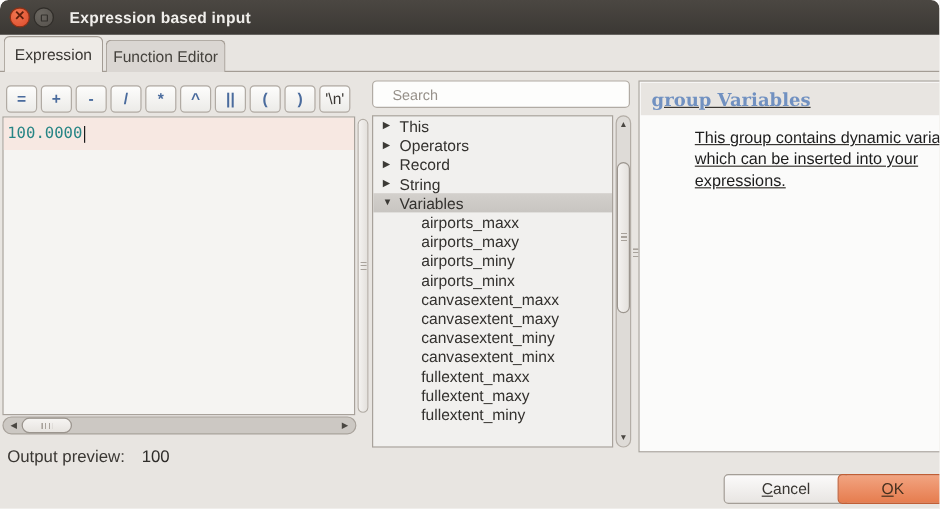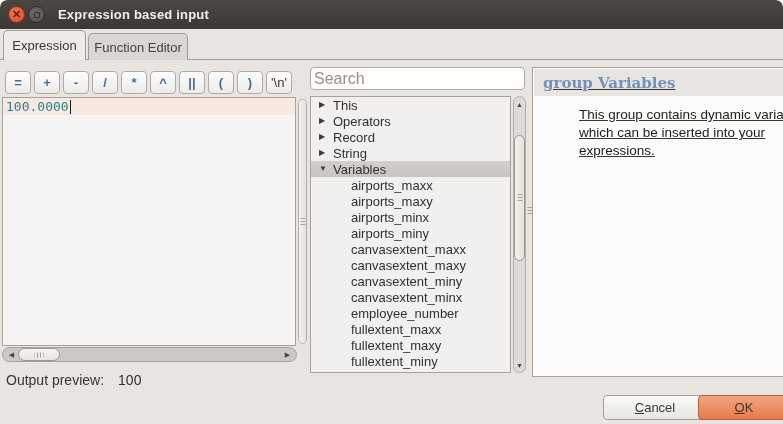--- a/index.html
+++ b/index.html
@@ -34,21 +34,21 @@
   
   .ops { position:absolute; left:5px; top:71px; height:23px; display:flex; gap:3px; }
   .opbtn { min-width:26px; height:23px; padding:0 4px; border:1px solid #b1aba4; border-radius:4px;
            background:linear-gradient(#fdfdfc,#ecebe8); color:#4a6b9d; font-weight:bold;
            font-size:13px; display:flex; align-items:center; justify-content:center; }
   .opbtn:last-child { color:#3a3733; font-weight:normal; }
 
   
   .editor { position:absolute; left:2px; top:97px; width:294px; height:249px;
             background:#f5f4f2; border:1px solid #a8a29b; overflow:hidden; }
-  .cur-line { height:17px; background:#f7e8e2; display:flex; align-items:center; }
+  .cur-line { height:27px; background:#f7e8e2; display:flex; align-items:center; }
   .code { font-family:"DejaVu Sans Mono", monospace; font-size:13px; color:#278585; padding-left:3px; }
   .caret { display:inline-block; width:1px; height:14px; background:#1a1a1a; margin-left:1px; }
 
   
   .ed-vscroll { position:absolute; left:298px; top:99px; width:9px; height:245px;
                 background:#dedbd7; border:1px solid #b3ada6; border-radius:5px; }
   .ed-vscroll .thumb { position:absolute; left:0; top:0; width:7px; height:243px;
                        background:linear-gradient(90deg,#f4f2f0,#e4e1dd); border-radius:5px; }
   .grip-h { position:absolute; left:50%; top:50%; transform:translate(-50%,-50%);
             width:5px; height:8px;
@@ -67,21 +67,21 @@
   .grip-v { position:absolute; left:50%; top:50%; transform:translate(-50%,-50%);
             width:9px; height:5px;
             background:repeating-linear-gradient(90deg,#a8a29b 0 1px, transparent 1px 3px); }
 
   .output-row { position:absolute; left:6px; top:372px; display:flex; gap:14px; font-size:14px; }
   .output-row .val { color:#2f2d2a; }
 
   
   .search { position:absolute; left:310px; top:67px; width:215px; height:23px;
             border:1px solid #b1aba4; border-radius:4px; background:#fdfdfc;
-            font-family:"Liberation Sans", sans-serif; font-size:16px; padding:0 3px; color:#3a3733; }
+            font-family:"Liberation Sans", sans-serif; font-size:12px; padding:0 16px; color:#3a3733; }
   .search::placeholder { color:#97918a; }
 
   .tree { position:absolute; left:310px; top:96px; width:201px; height:277px;
           background:#f1f0ee; border:1px solid #a8a29b; overflow:hidden; }
   .trow { height:16px; display:flex; align-items:center; color:#33312e; }
   .trow.selected { background:linear-gradient(#d3d0cc,#c8c5c1); }
   .tri { width:10px; font-size:8px; color:#3c3a36; margin-left:8px; line-height:1; }
   .trow .lbl { margin-left:4px; }
   .trow.child .lbl { margin-left:40px; }
 
@@ -198,39 +198,36 @@
         <span class="tri">▼</span>
         <span class="lbl">Variables</span>
       </div>
       <div class="trow child">
         <span class="lbl">airports_maxx</span>
       </div>
       <div class="trow child">
         <span class="lbl">airports_maxy</span>
       </div>
       <div class="trow child">
+        <span class="lbl">airports_miny</span>
+      </div>
+      <div class="trow child">
         <span class="lbl">airports_minx</span>
       </div>
       <div class="trow child">
-        <span class="lbl">airports_miny</span>
-      </div>
-      <div class="trow child">
         <span class="lbl">canvasextent_maxx</span>
       </div>
       <div class="trow child">
         <span class="lbl">canvasextent_maxy</span>
       </div>
       <div class="trow child">
         <span class="lbl">canvasextent_miny</span>
       </div>
       <div class="trow child">
         <span class="lbl">canvasextent_minx</span>
-      </div>
-      <div class="trow child">
-        <span class="lbl">employee_number</span>
       </div>
       <div class="trow child">
         <span class="lbl">fullextent_maxx</span>
       </div>
       <div class="trow child">
         <span class="lbl">fullextent_maxy</span>
       </div>
       <div class="trow child">
         <span class="lbl">fullextent_miny</span>
       </div>

